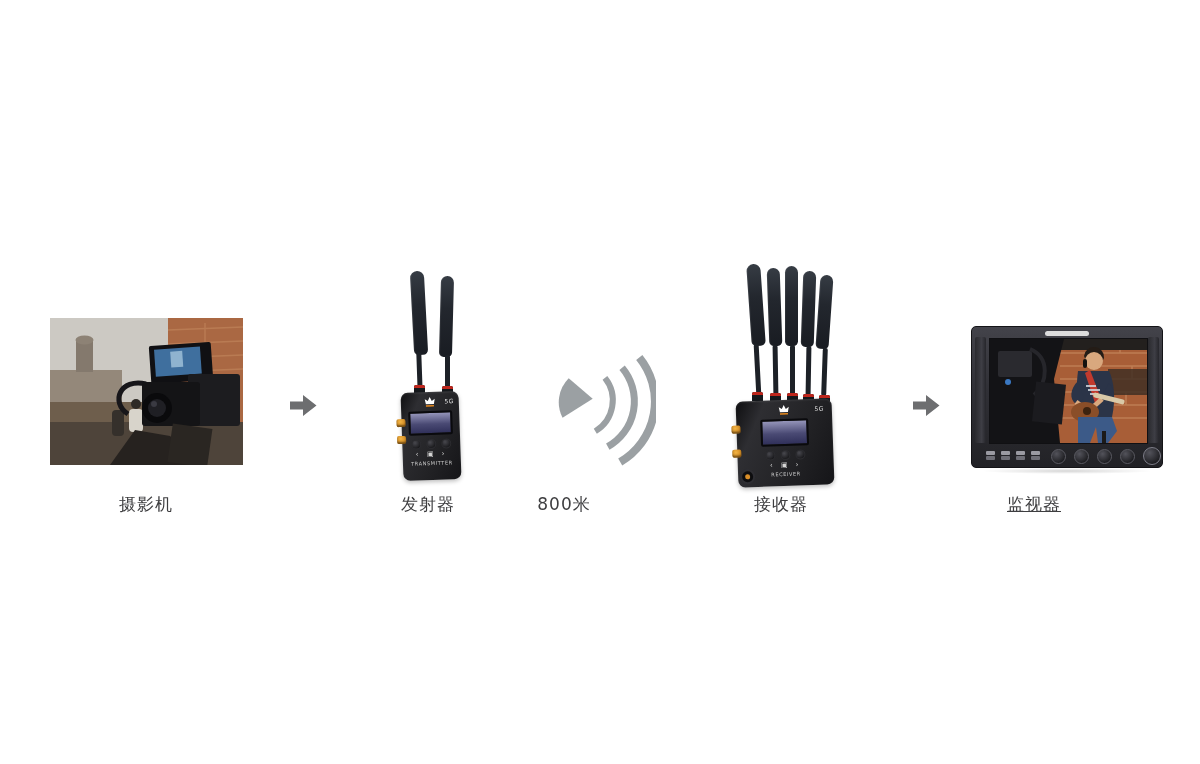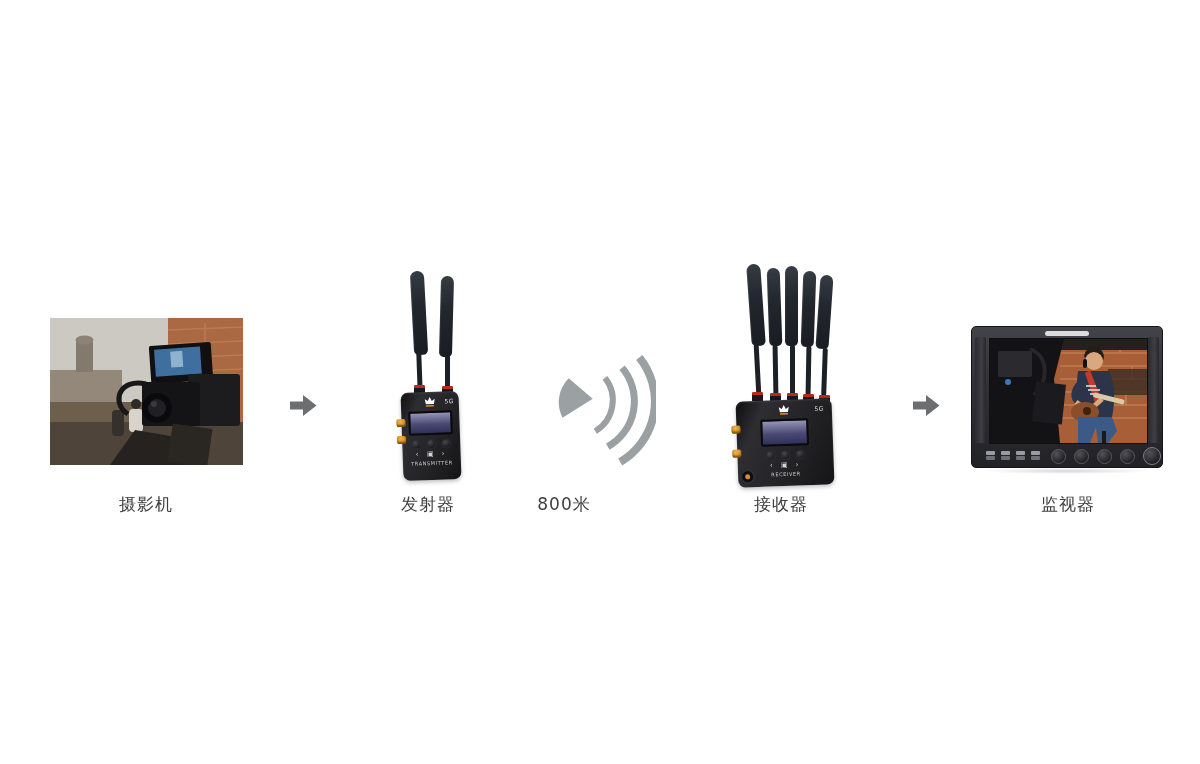--- a/index.html
+++ b/index.html
@@ -280,15 +280,15 @@
       </div>
       <div class="grille" style="width:16px;margin-left:6px;"></div>
     </div>
   </div>
   <div class="mon-shadow"></div>
 
   <div class="flow-label" style="left:146px;">摄影机</div>
   <div class="flow-label" style="left:428px;">发射器</div>
   <div class="flow-label" style="left:564px;">800米</div>
   <div class="flow-label" style="left:781px;">接收器</div>
-  <div class="flow-label" style="left:1068px;">监视器</div>
+  <div class="flow-label" style="left:1034px;text-decoration:underline;">监视器</div>
 
 </div>
 
 </body></html>

